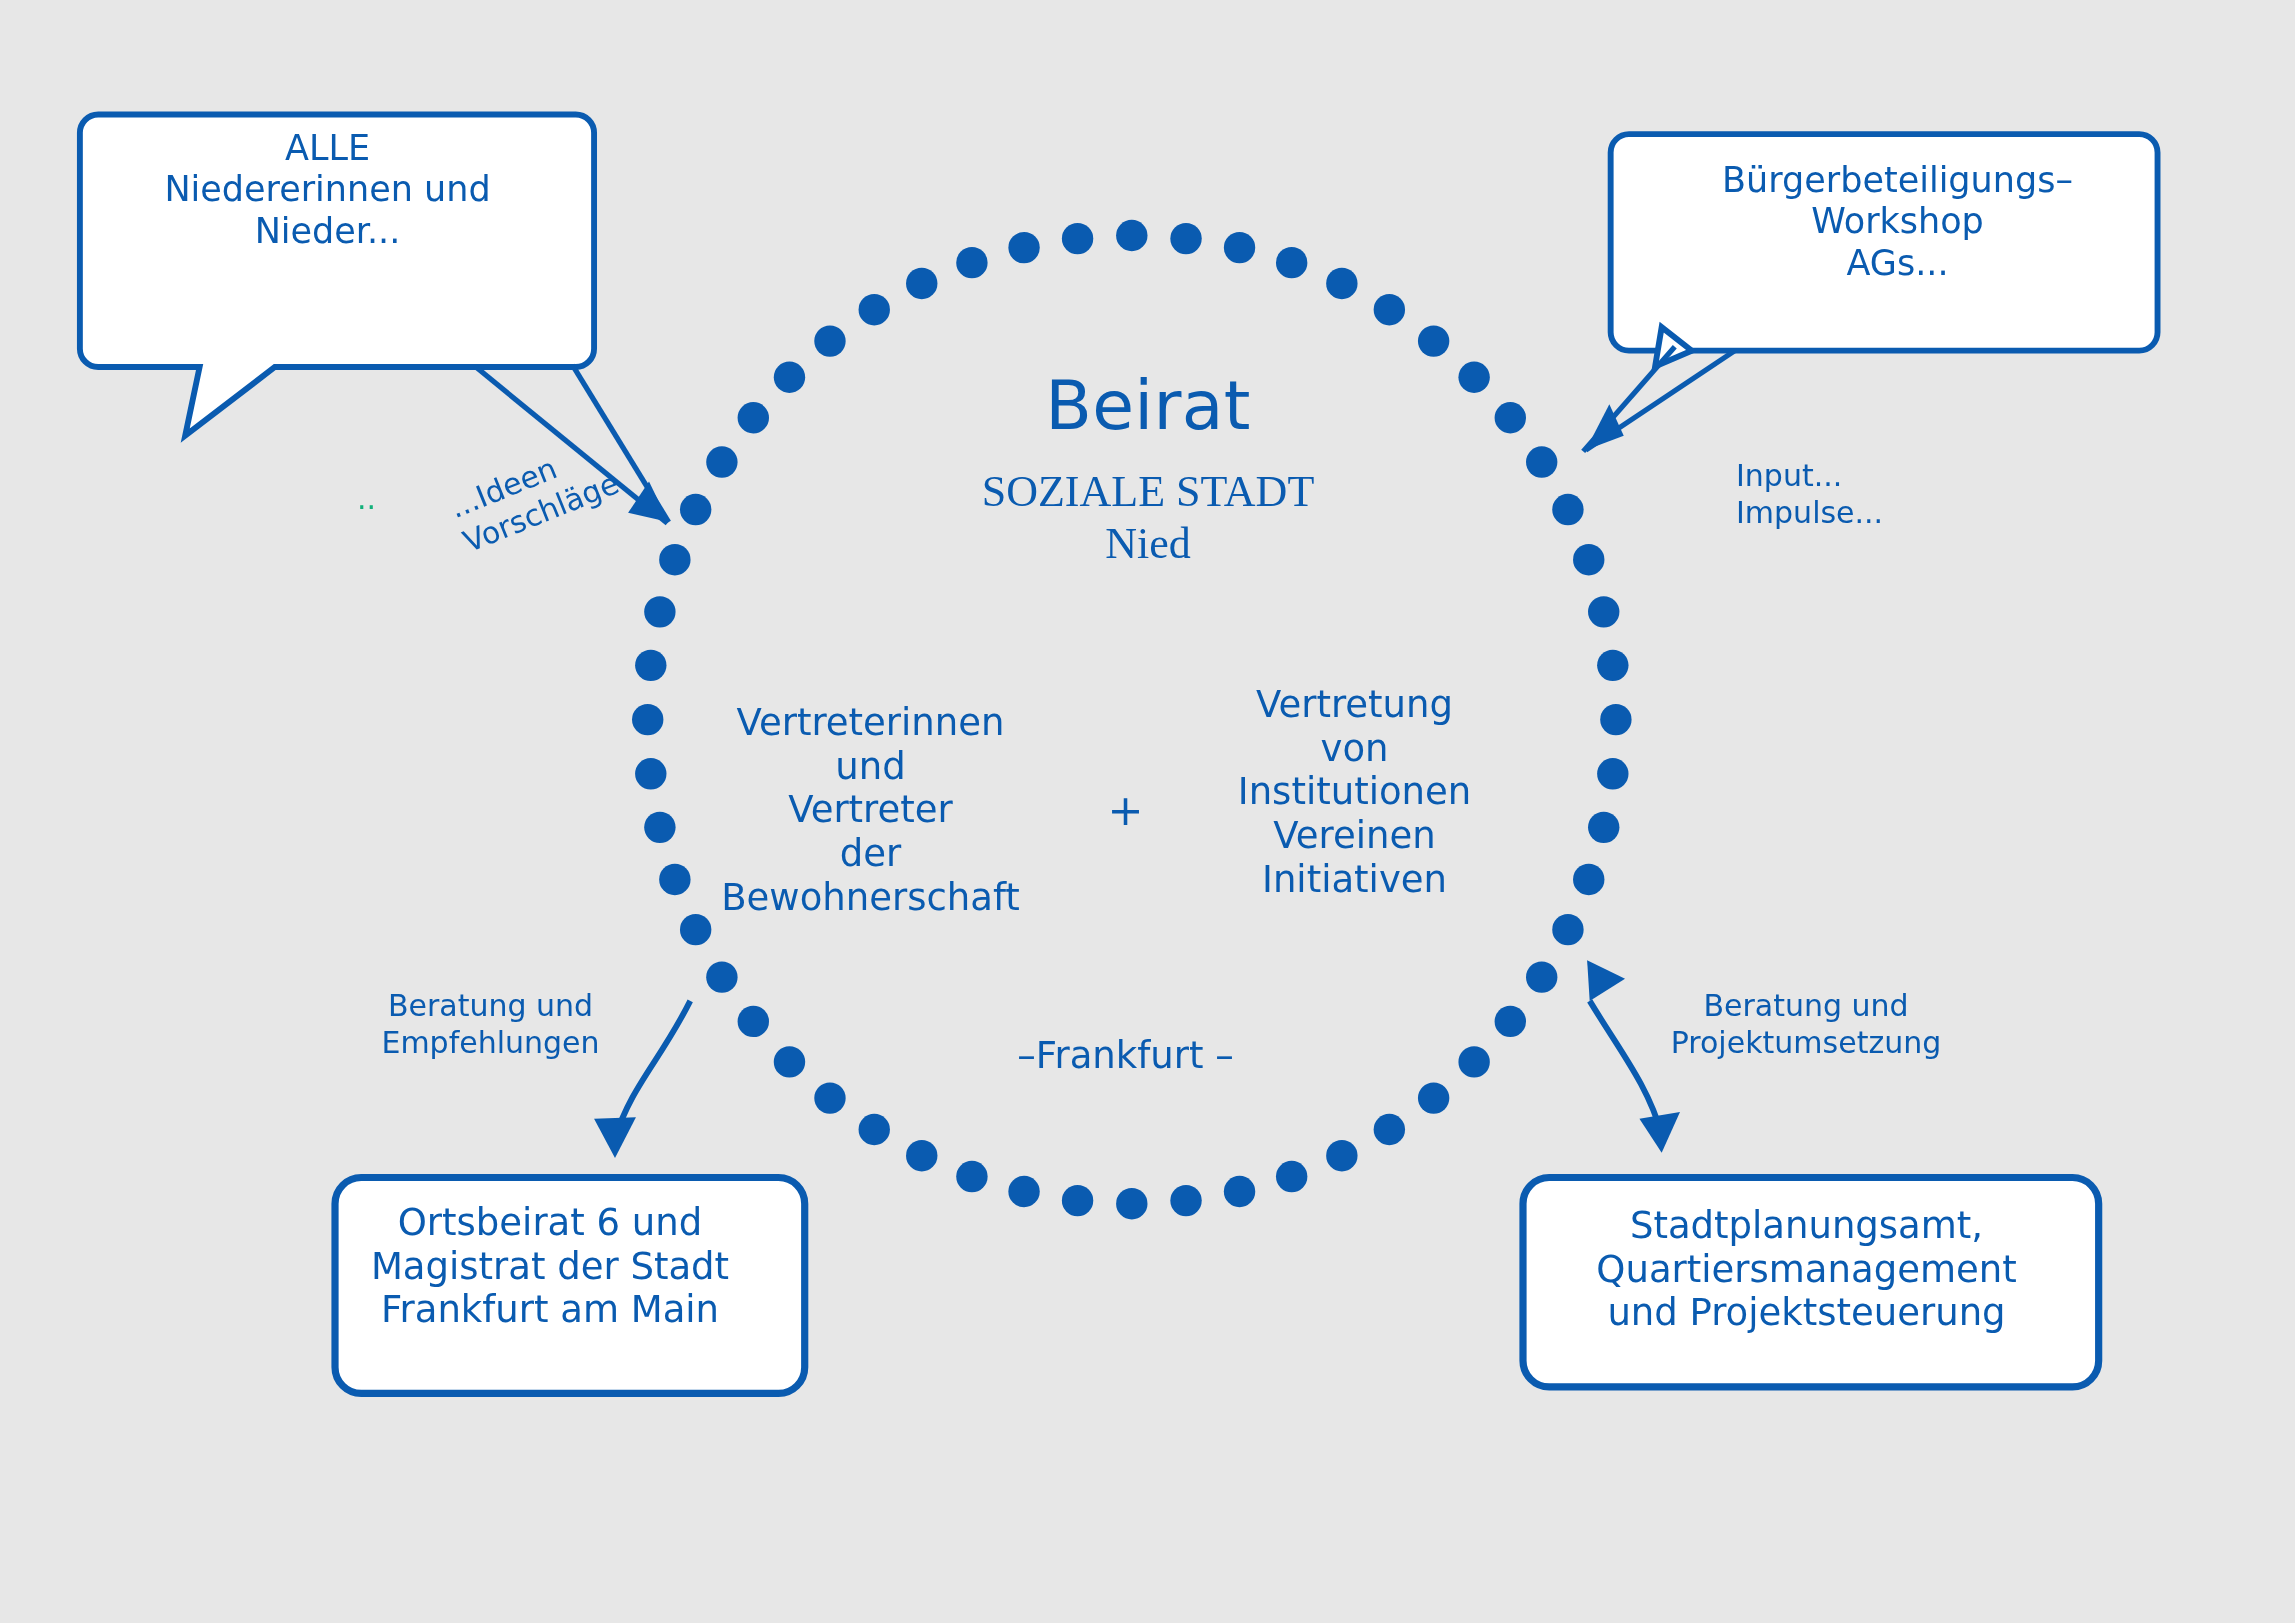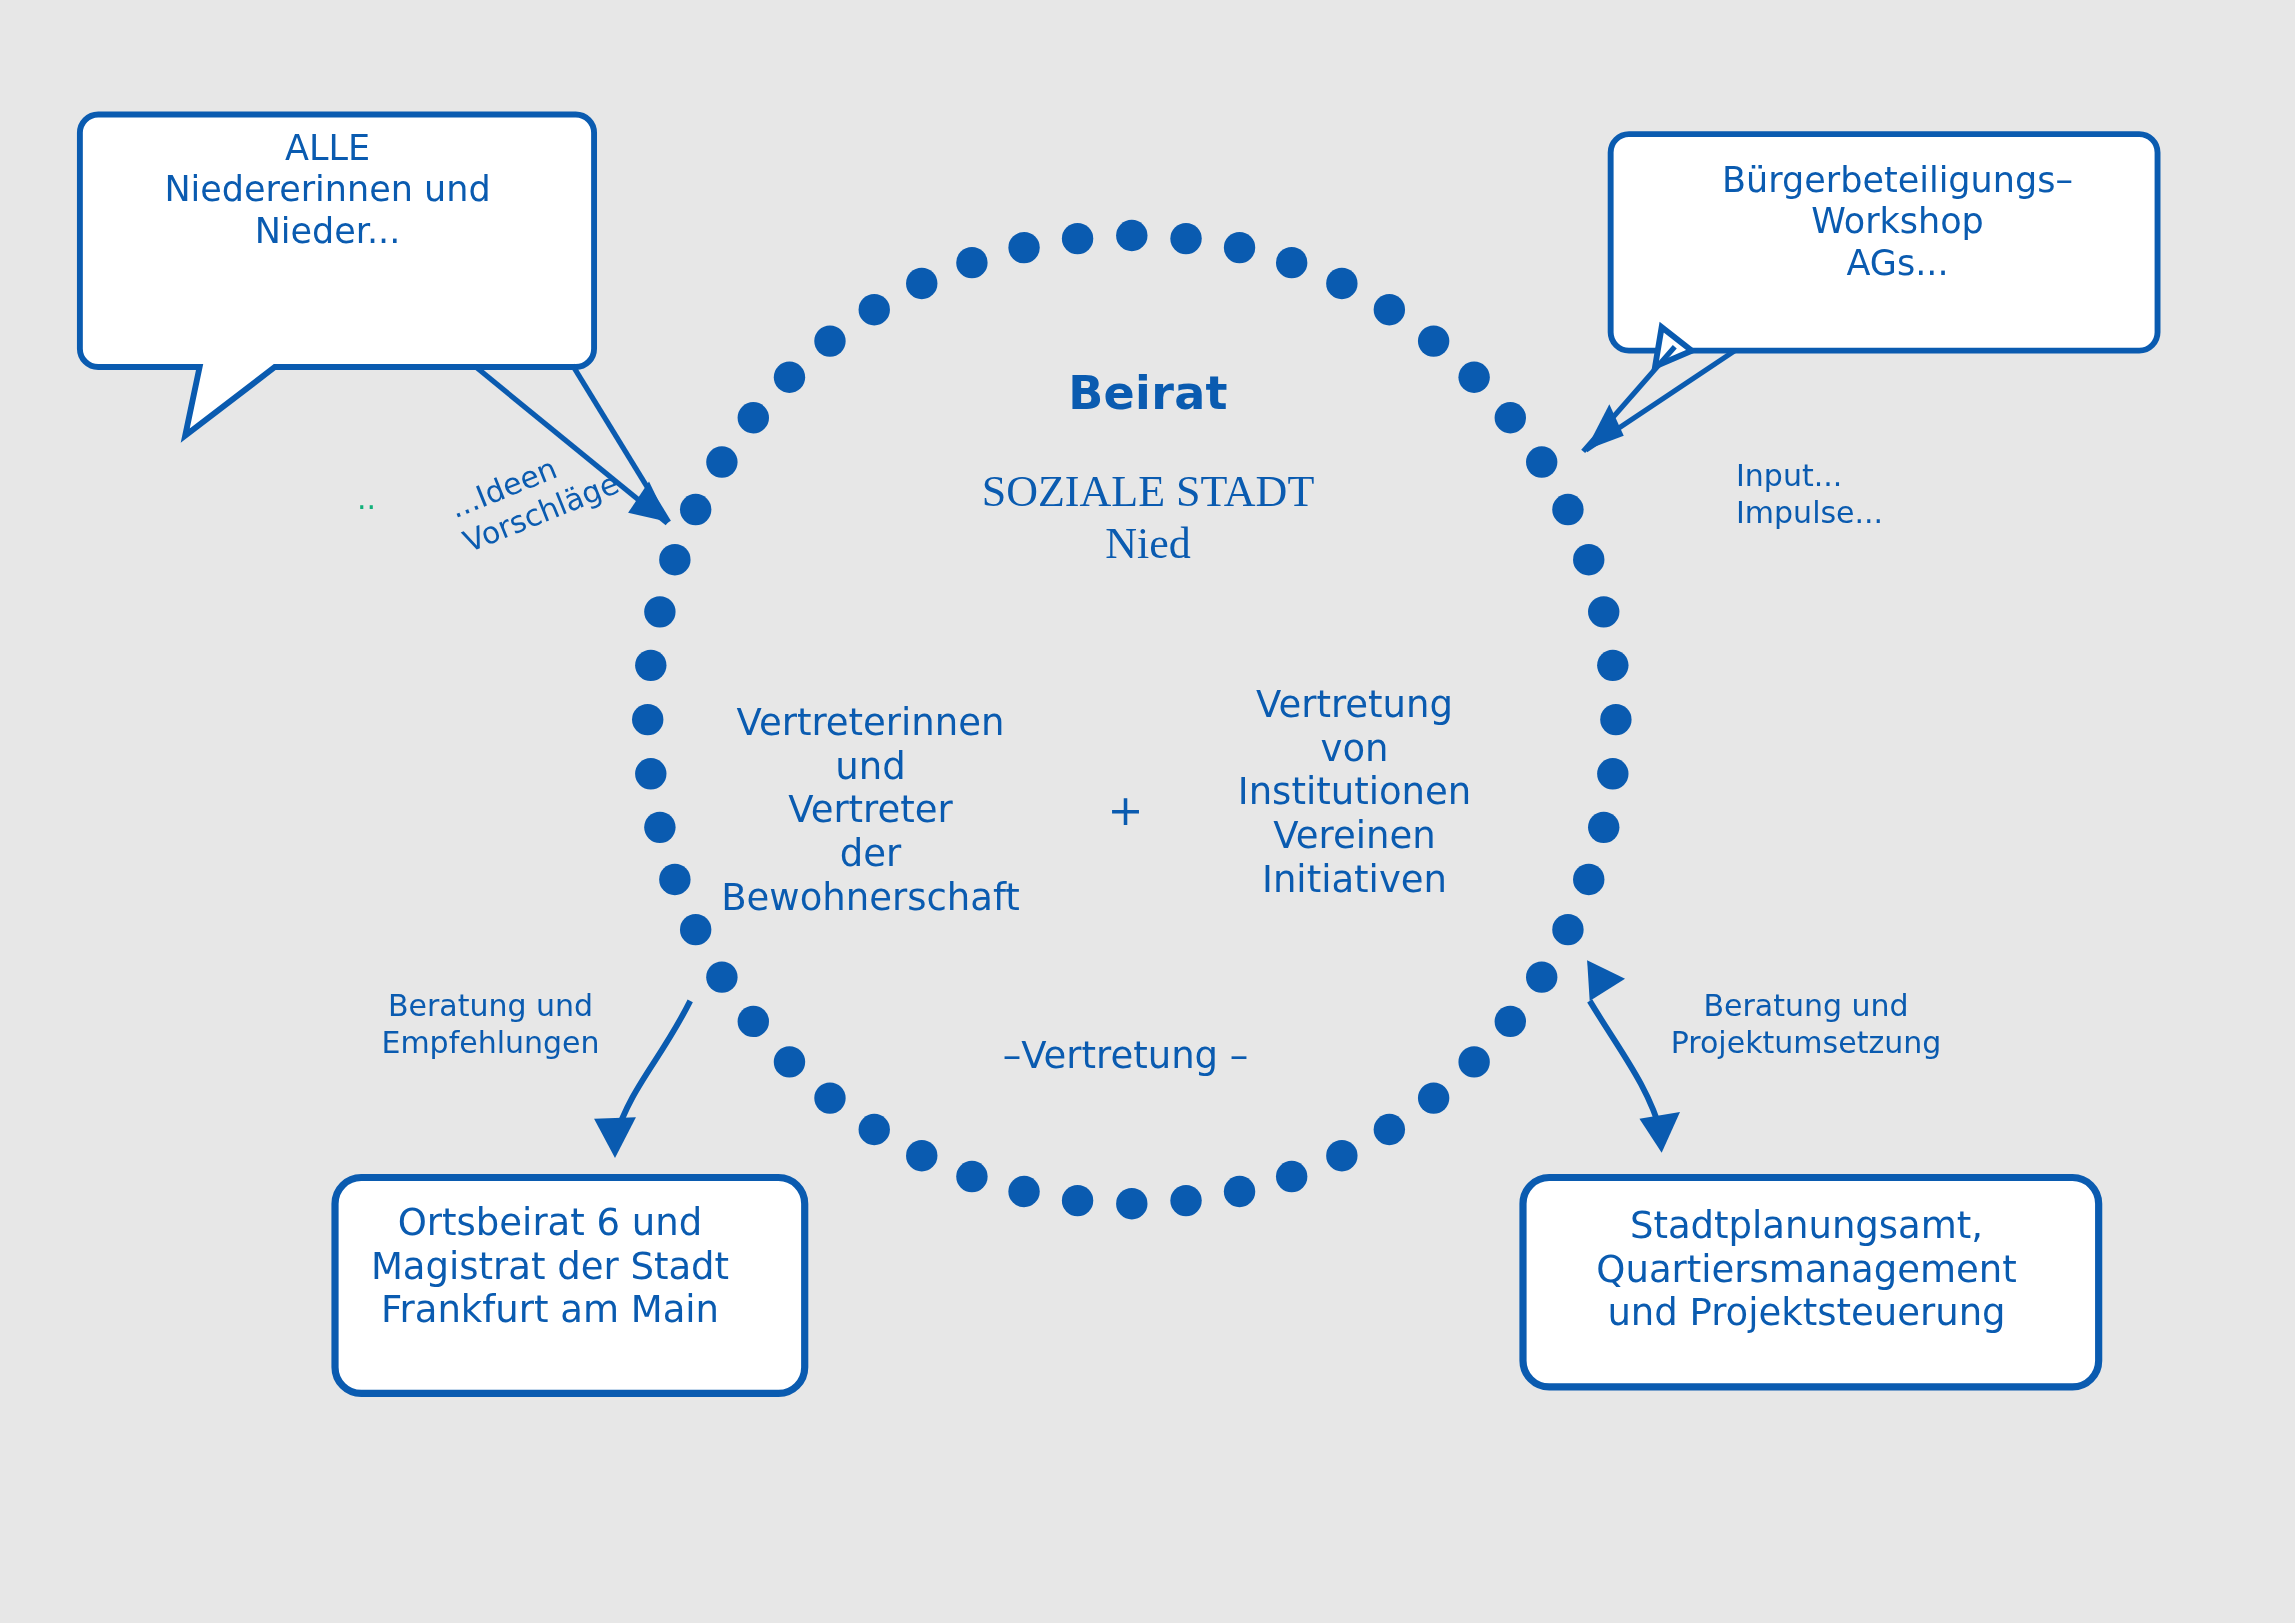--- a/index.html
+++ b/index.html
@@ -30,21 +30,21 @@
   .bubble-text{font-size:35px;}
   .bubble-text.tl{left:92px;top:128px;width:471px;}
   .bubble-text.tr{left:1662px;top:160px;width:471px;}
 
   .box-text{font-size:37px;}
   .box-text.bl{left:321px;top:1201px;width:458px;}
   .box-text.br{left:1512px;top:1204px;width:589px;}
 
   .center-title{
     left:788px;top:366px;width:720px;
-    font-size:46px;font-weight:bold;letter-spacing:0.3px;
+    font-size:68px;font-weight:normal;letter-spacing:0.3px;
   }
   .center-sub{
     left:788px;top:466px;width:720px;
     font-size:44px;
     font-family:Liberation Serif, serif;
   }
   .col-left{
     left:694px;top:661px;width:353px;
     font-size:37px;
     margin-top:40px;
@@ -207,21 +207,21 @@
 Bewohnerschaft</div>
 
   <div class="txt plus">+</div>
 
   <div class="txt col-right">Vertretung
 von
 Institutionen
 Vereinen
 Initiativen</div>
 
-  <div class="txt stimmrecht">–Vertretung  –</div>
+  <div class="txt stimmrecht">–Frankfurt  –</div>
 
   <div class="ann ideen">...Ideen
 Vorschläge</div>
 
   <div class="dots-deco">..</div>
 
   <div class="ann input">Input...
 Impulse...</div>
 
   <div class="ann beratung-l">Beratung und

